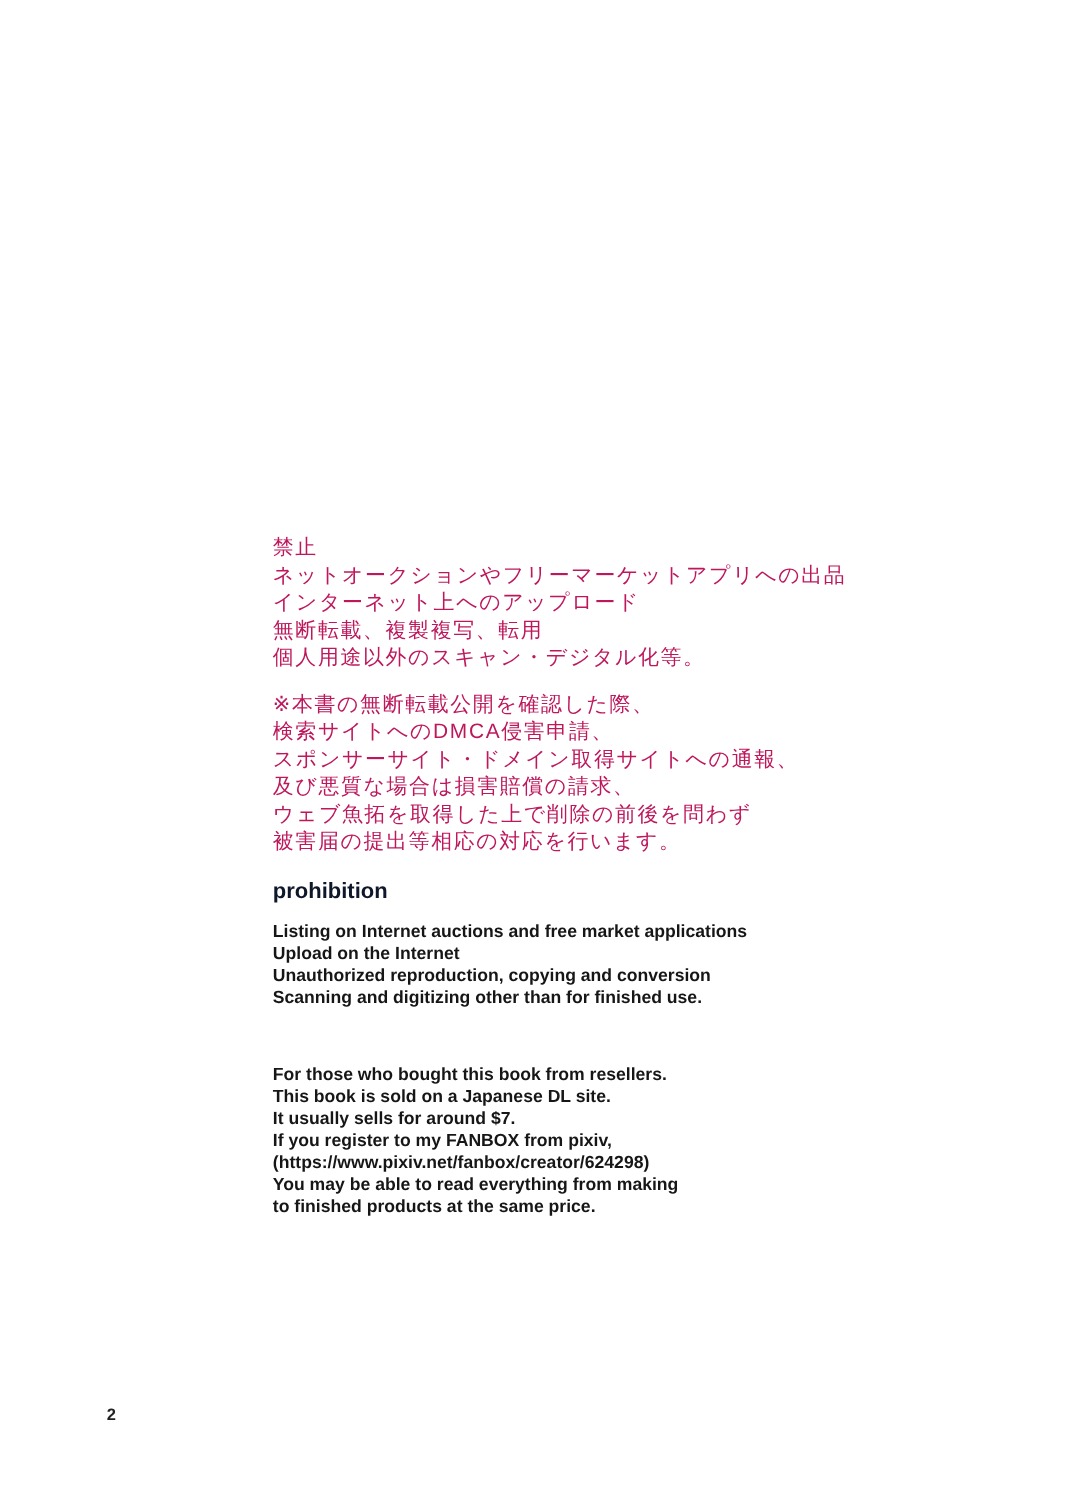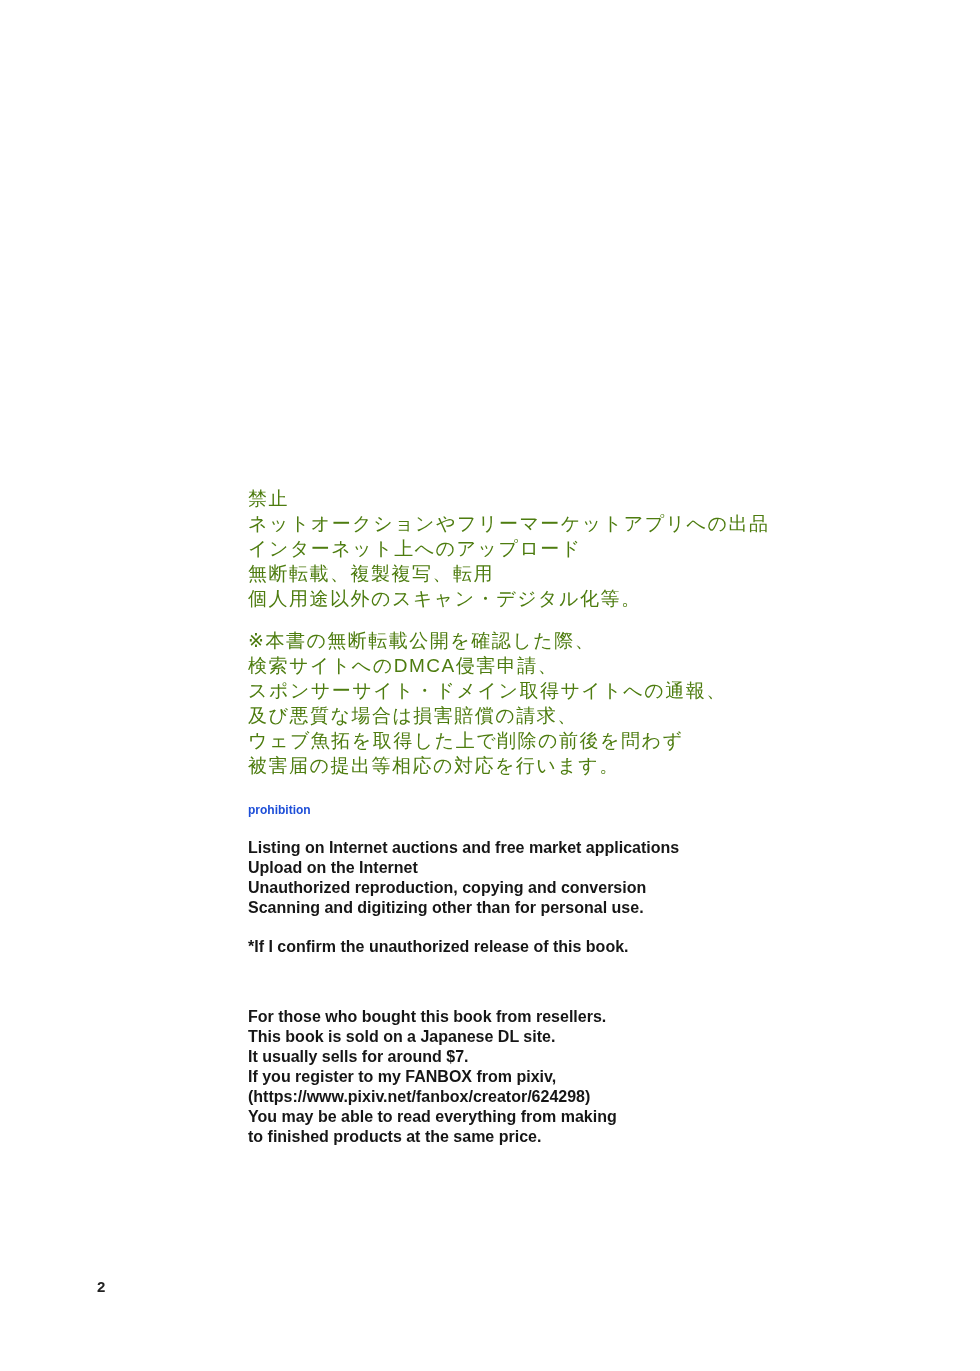--- a/index.html
+++ b/index.html
@@ -21,31 +21,31 @@
     left: 248px;
     top: 486px;
     width: 640px;
   }
   .jp-block {
     font-size: 19px;
     line-height: 25px;
     letter-spacing: 1.5px;
     font-weight: normal;
     white-space: pre-line;
-    color: #4d7c0f;
+    color: #be185d;
   }
   .jp-block.second {
     margin-top: 17px;
   }
   .en-heading {
     margin-top: 22px;
-    font-size: 12px;
+    font-size: 20px;
     line-height: 20px;
     font-weight: bold;
-    color: #1d4ed8;
+    color: #0f172a;
   }
   .en-block {
     font-size: 16px;
     line-height: 20px;
     font-weight: bold;
     white-space: pre-line;
     color: #161616;
   }
   .en-prohibited { margin-top: 18px; }
   .en-confirm   { margin-top: 19px; }
@@ -79,23 +79,22 @@
 スポンサーサイト・ドメイン取得サイトへの通報、
 及び悪質な場合は損害賠償の請求、
 ウェブ魚拓を取得した上で削除の前後を問わず
 被害届の提出等相応の対応を行います。</div>
 
     <div class="en-heading">prohibition</div>
 
     <div class="en-block en-prohibited">Listing on Internet auctions and free market applications
 Upload on the Internet
 Unauthorized reproduction, copying and conversion
-Scanning and digitizing other than for personal use.</div>
+Scanning and digitizing other than for finished use.</div>
 
-    <div class="en-block en-confirm">*If I confirm the unauthorized release of this book.</div>
 
 
     <div class="en-block en-reseller">For those who bought this book from resellers.
 This book is sold on a Japanese DL site.
 It usually sells for around $7.
 If you register to my FANBOX from pixiv,
 (https://www.pixiv.net/fanbox/creator/624298)
 You may be able to read everything from making
 to finished products at the same price.</div>
 

